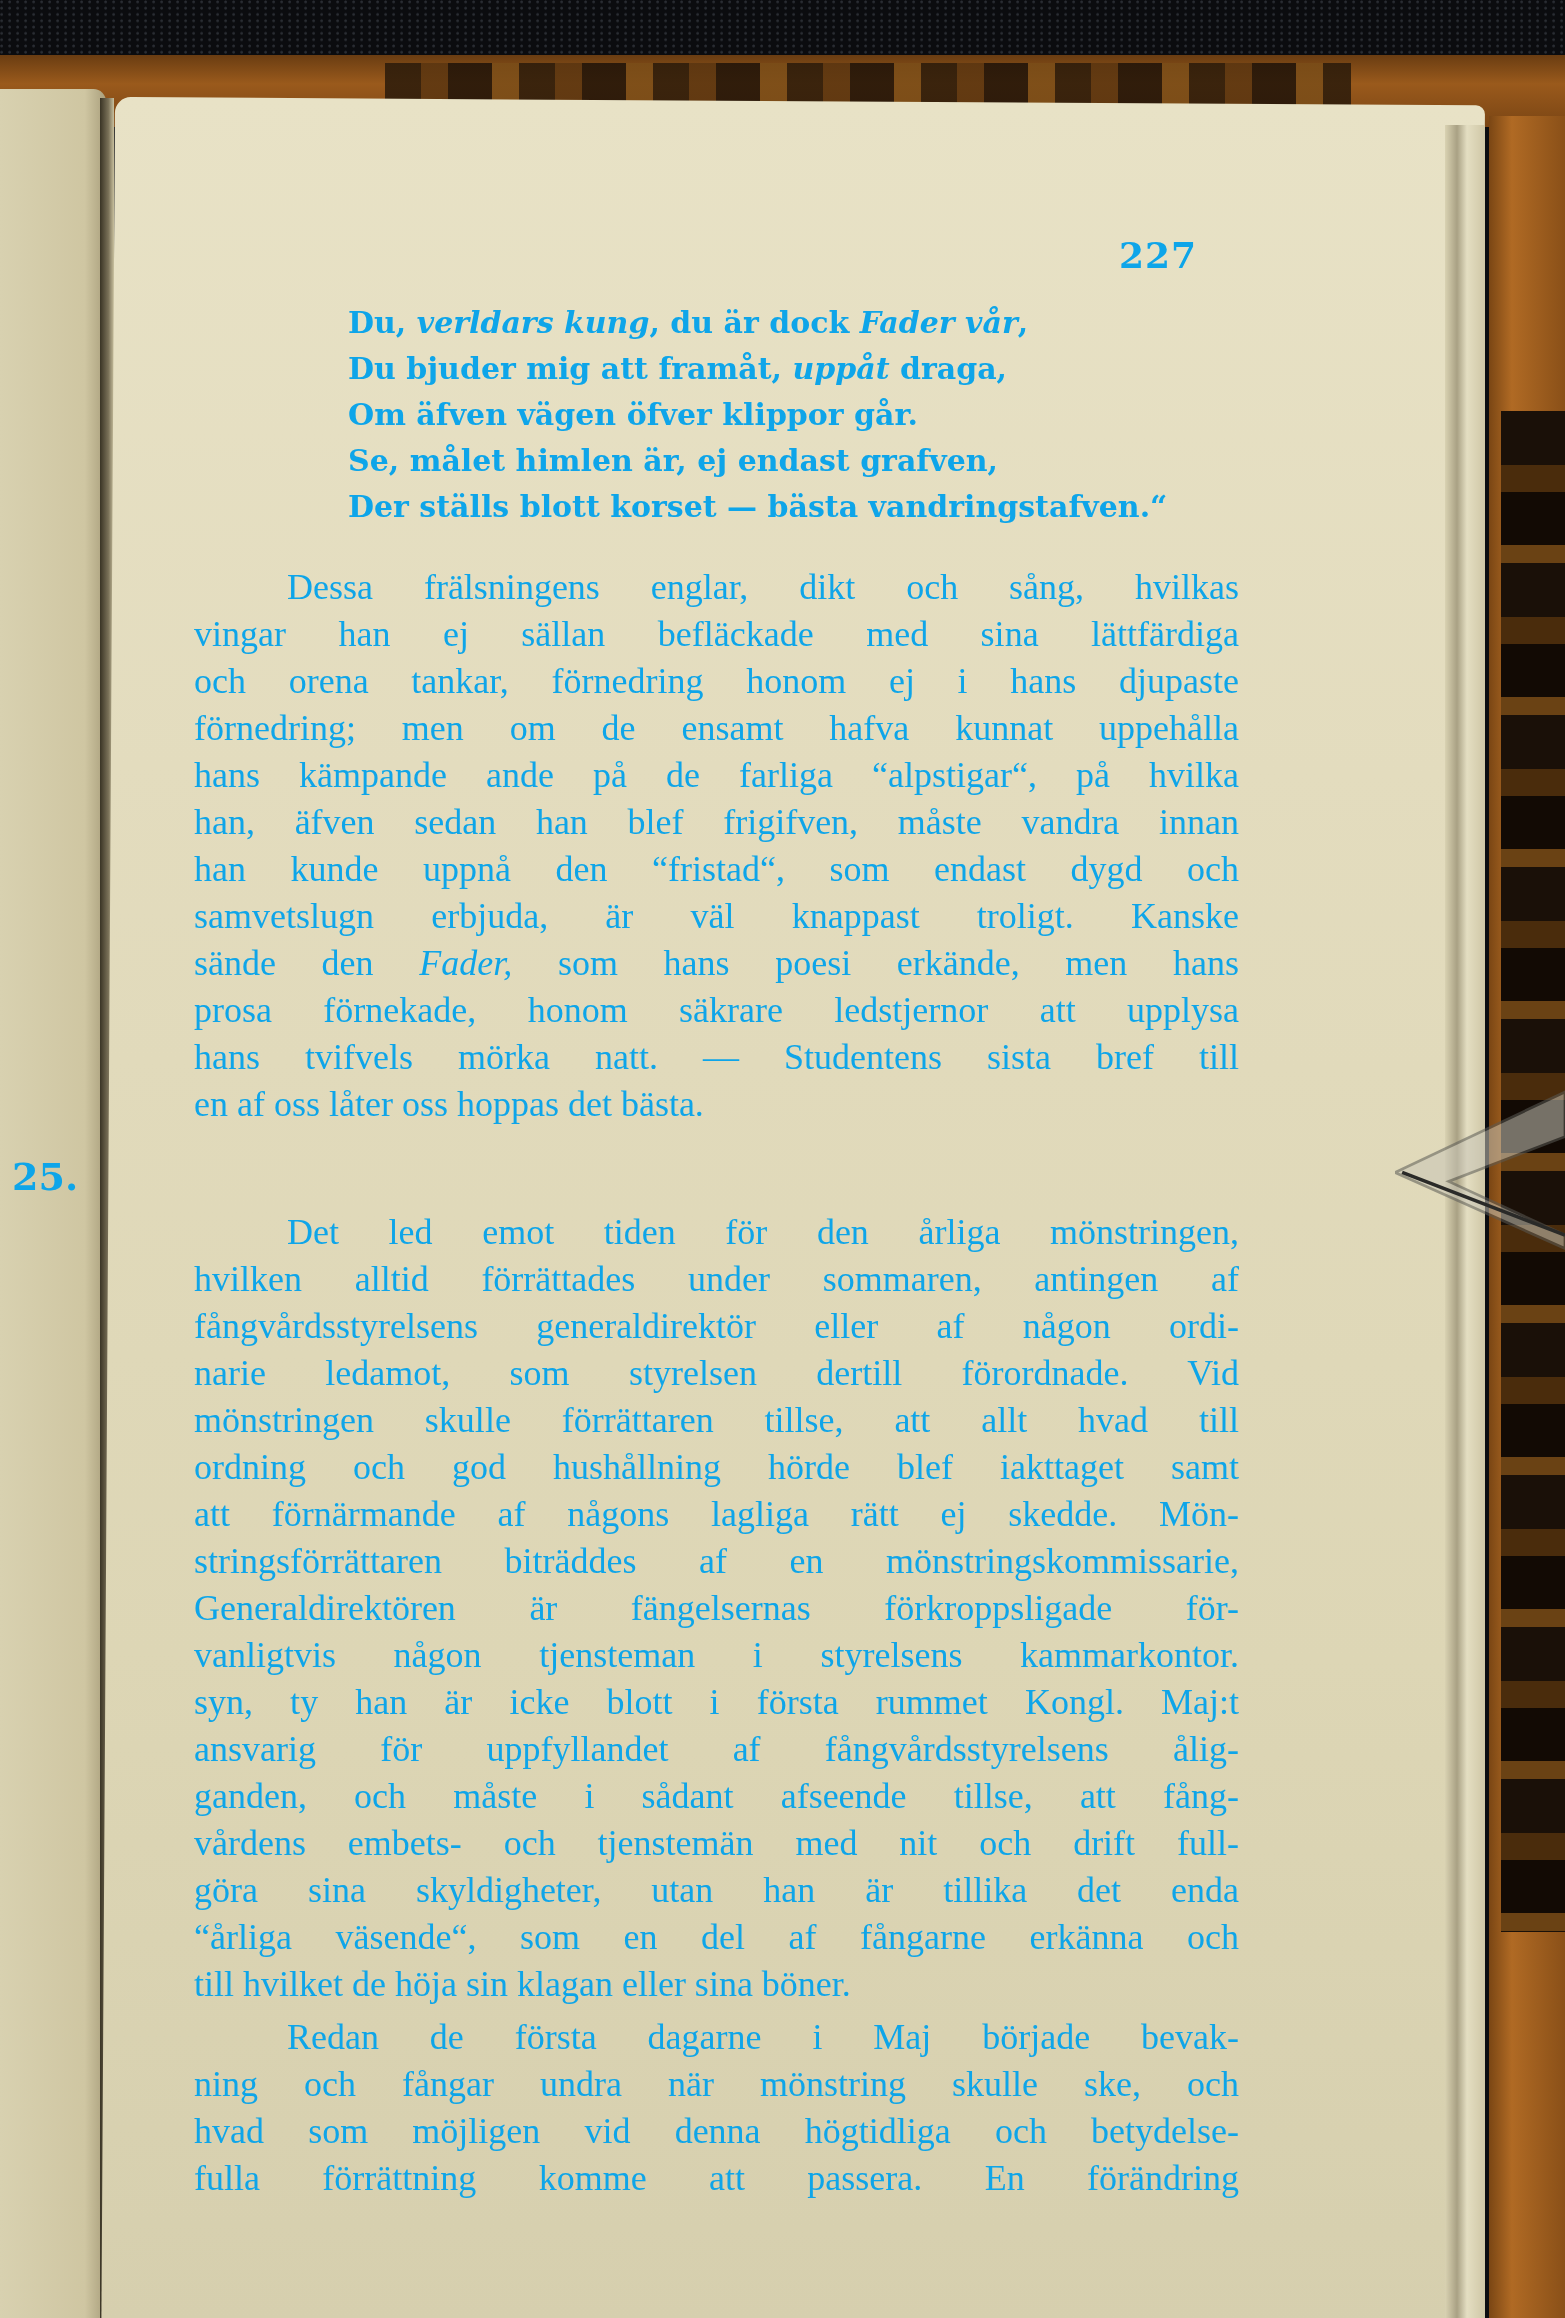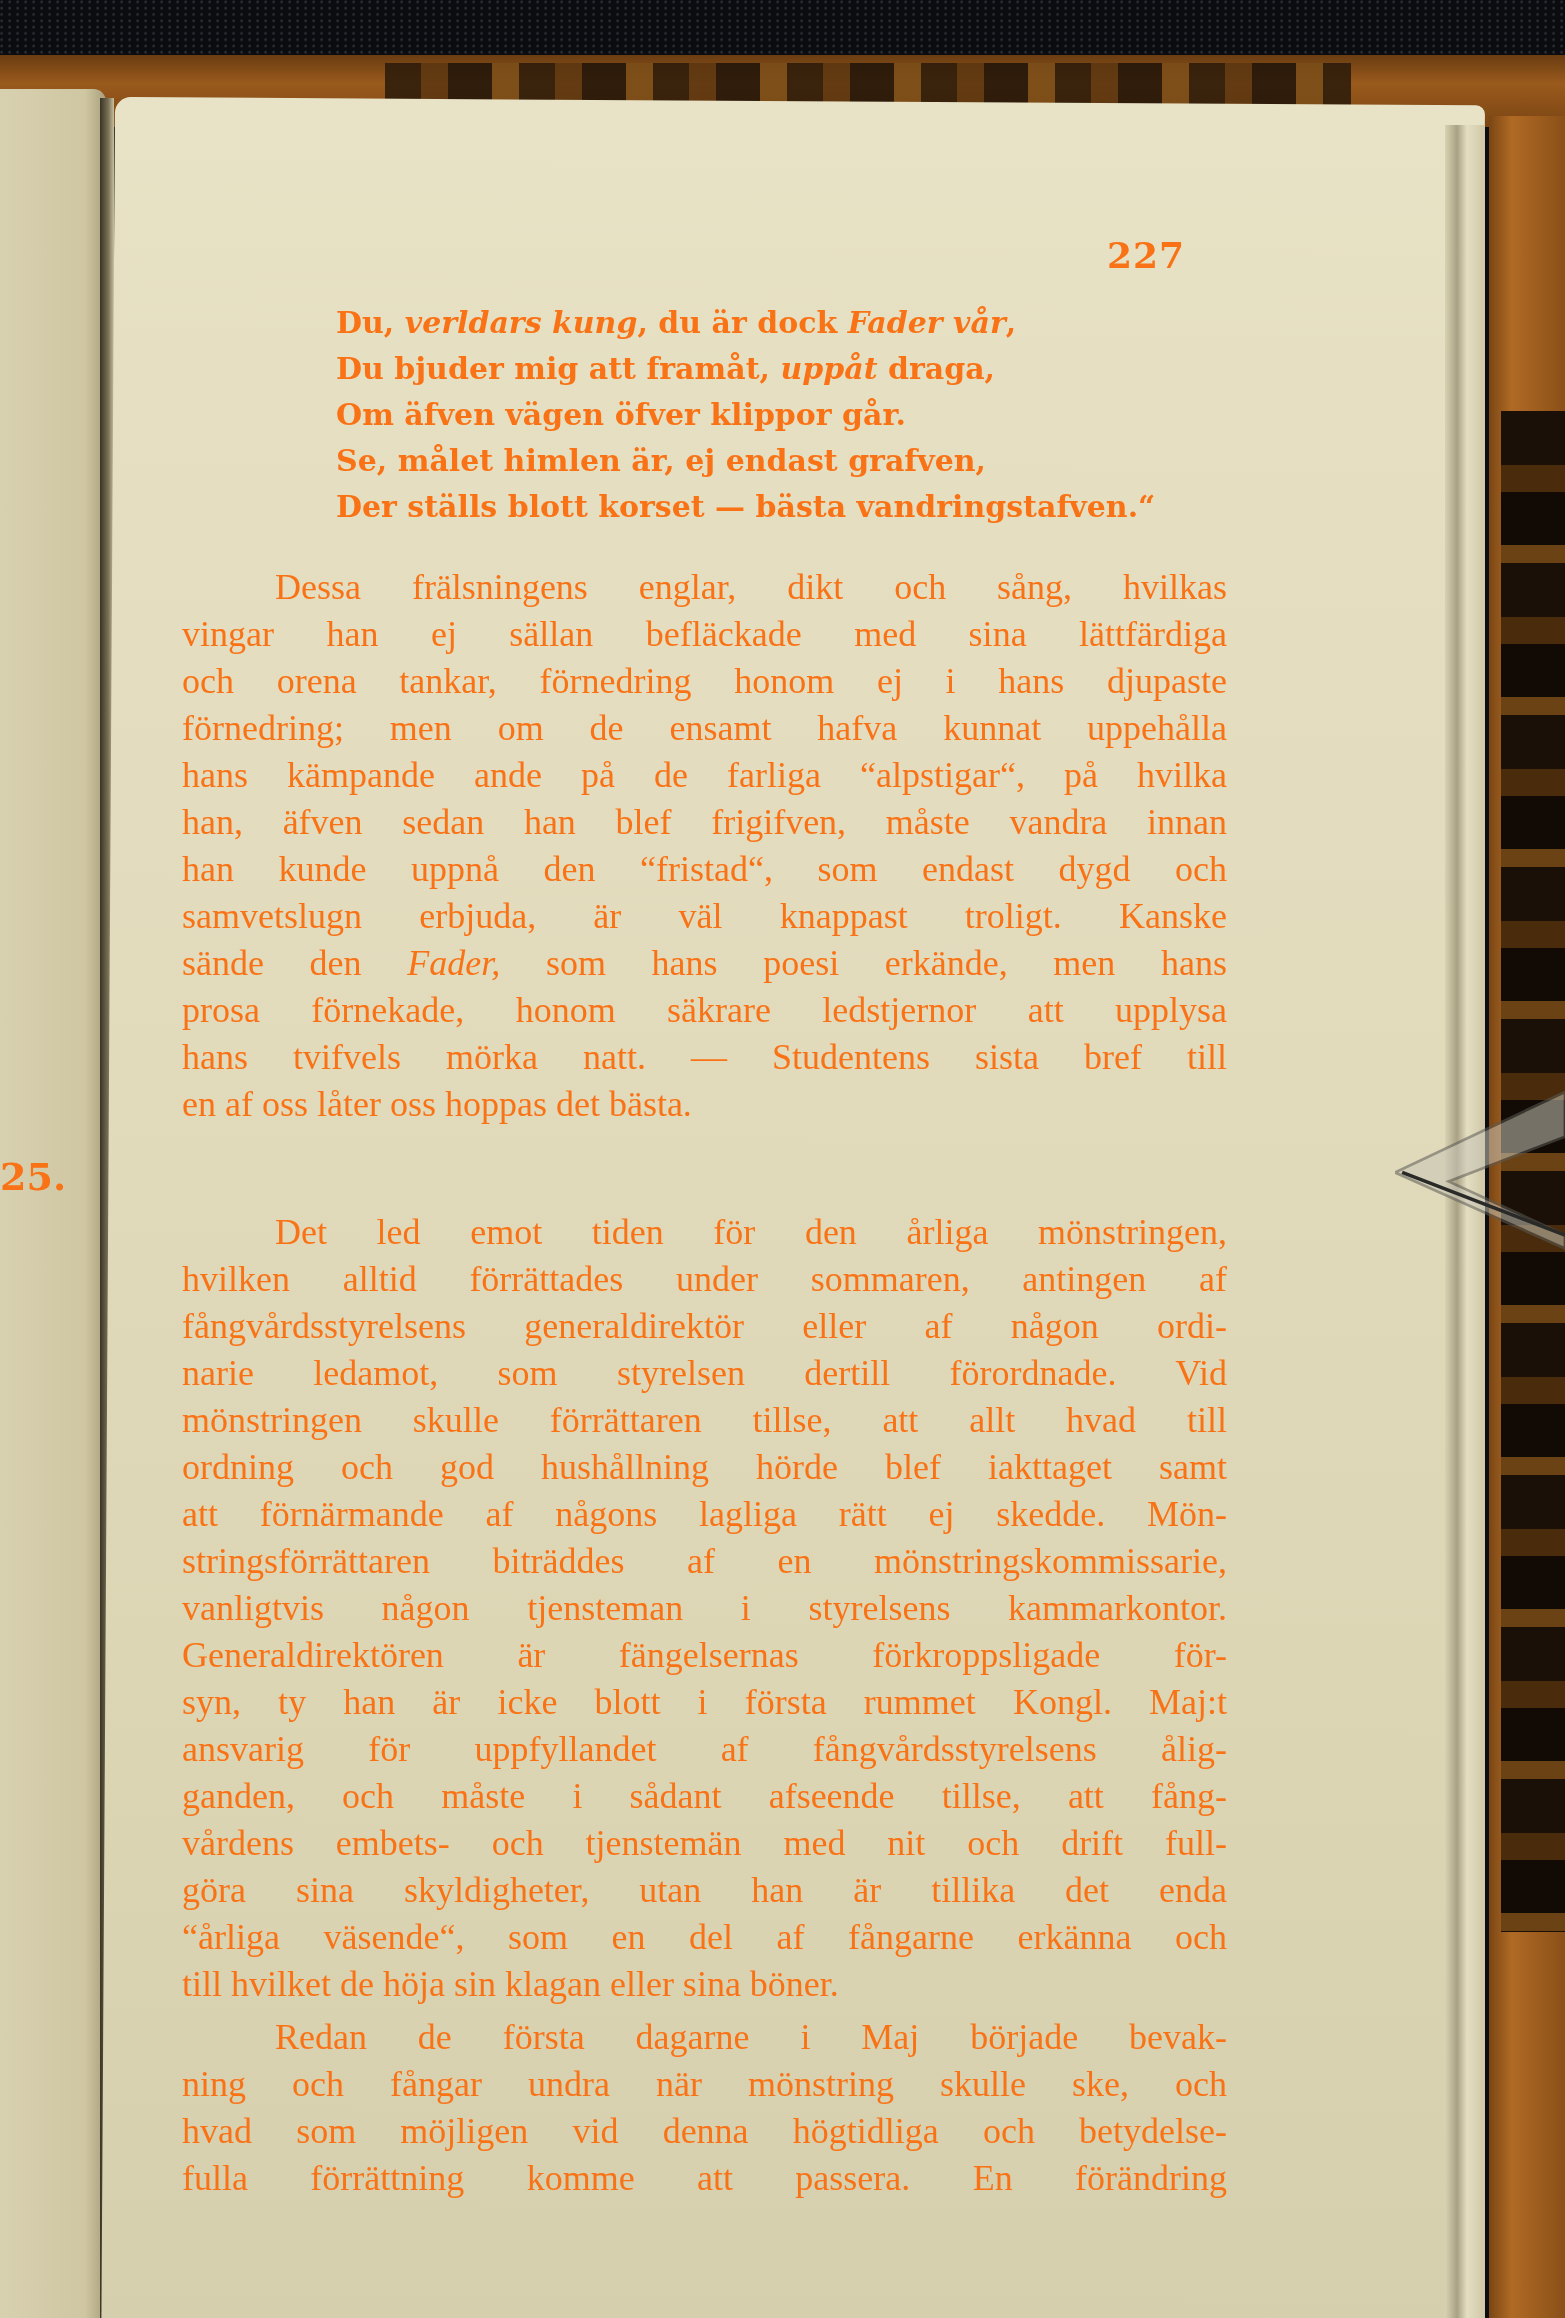--- a/index.html
+++ b/index.html
@@ -16,21 +16,21 @@
     background:repeating-linear-gradient(180deg,#1a1008 0 54px,#4a2c0c 54px 81px,#120a04 81px 134px,#6a4214 134px 152px);}
   .left-page{position:absolute;left:0;top:89px;width:106px;height:2229px;
     background:linear-gradient(90deg,#d8d1b0 0%,#cfc6a2 80%,#a99f7c 100%);border-radius:0 12.5px 0 0;}
   .gutter{position:absolute;left:100px;top:98px;width:14.3px;height:2220px;background:linear-gradient(90deg,#3a3425,#7a7158 60%,#c8c09e);}
   .page{position:absolute;left:115px;top:97px;width:1370px;height:2222px;
     background:linear-gradient(180deg,#e8e2c6 0%,#e3dcbe 30%,#ddd6b5 70%,#d6cfae 100%);
     border-radius:16px 9px 0 0;transform:rotate(0.35deg);transform-origin:0 0;}
   .page-shadow-right{position:absolute;left:1445px;top:125px;width:40px;height:2193px;
     background:linear-gradient(90deg,#d9d2b2 0%,#a9a184 30%,#e4dec2 55%,#cfc7a6 100%);}
   .glass{position:absolute;left:1395px;top:1056px;width:170px;height:215px;}
-  .text{position:absolute;left:0;top:0;width:1267px;height:2319px;color:#f97316;}
+  .text{position:absolute;left:12px;top:0;width:1267px;height:2319px;color:#0ea5e9;}
   .pageno{position:absolute;left:1107px;top:234px;font-size:36px;font-weight:bold;letter-spacing:0.9px;}
   .verse{position:absolute;left:336px;top:300px;font-size:30px;line-height:46px;}
   .verse .line{white-space:nowrap;display:block;font-weight:bold;}
   .prose{position:absolute;left:182px;font-size:36px;line-height:47px;width:1045px;}
   .prose .line{display:block;text-align:justify;text-align-last:justify;height:47px;white-space:nowrap;overflow:visible;font-family:Liberation Serif, serif;}
   .prose .line.last{text-align-last:left;}
   .prose .line.indent{padding-left:93px;}
   .heading{position:absolute;left:0;width:1565px;text-align:left;top:1154px;font-size:38px;font-weight:bold;}
   em{font-style:italic;}
 </style>
@@ -82,22 +82,22 @@
 
   <div class="prose" style="top:1209px;">
     <span class="line indent">Det led emot tiden för den årliga mönstringen,</span>
     <span class="line">hvilken alltid förrättades under sommaren, antingen af</span>
     <span class="line">fångvårdsstyrelsens generaldirektör eller af någon ordi-</span>
     <span class="line">narie ledamot, som styrelsen dertill förordnade. Vid</span>
     <span class="line">mönstringen skulle förrättaren tillse, att allt hvad till</span>
     <span class="line">ordning och god hushållning hörde blef iakttaget samt</span>
     <span class="line">att förnärmande af någons lagliga rätt ej skedde. Mön-</span>
     <span class="line">stringsförrättaren biträddes af en mönstringskommissarie,</span>
+    <span class="line">Generaldirektören är fängelsernas förkroppsligade för-</span>
     <span class="line">vanligtvis någon tjensteman i styrelsens kammarkontor.</span>
-    <span class="line">Generaldirektören är fängelsernas förkroppsligade för-</span>
     <span class="line">syn, ty han är icke blott i första rummet Kongl. Maj:t</span>
     <span class="line">ansvarig för uppfyllandet af fångvårdsstyrelsens ålig-</span>
     <span class="line">ganden, och måste i sådant afseende tillse, att fång-</span>
     <span class="line">vårdens embets- och tjenstemän med nit och drift full-</span>
     <span class="line">göra sina skyldigheter, utan han är tillika det enda</span>
     <span class="line">“årliga väsende“, som en del af fångarne erkänna och</span>
     <span class="line last">till hvilket de höja sin klagan eller sina böner.</span>
   </div>
 
   <div class="prose" style="top:2014px;">

